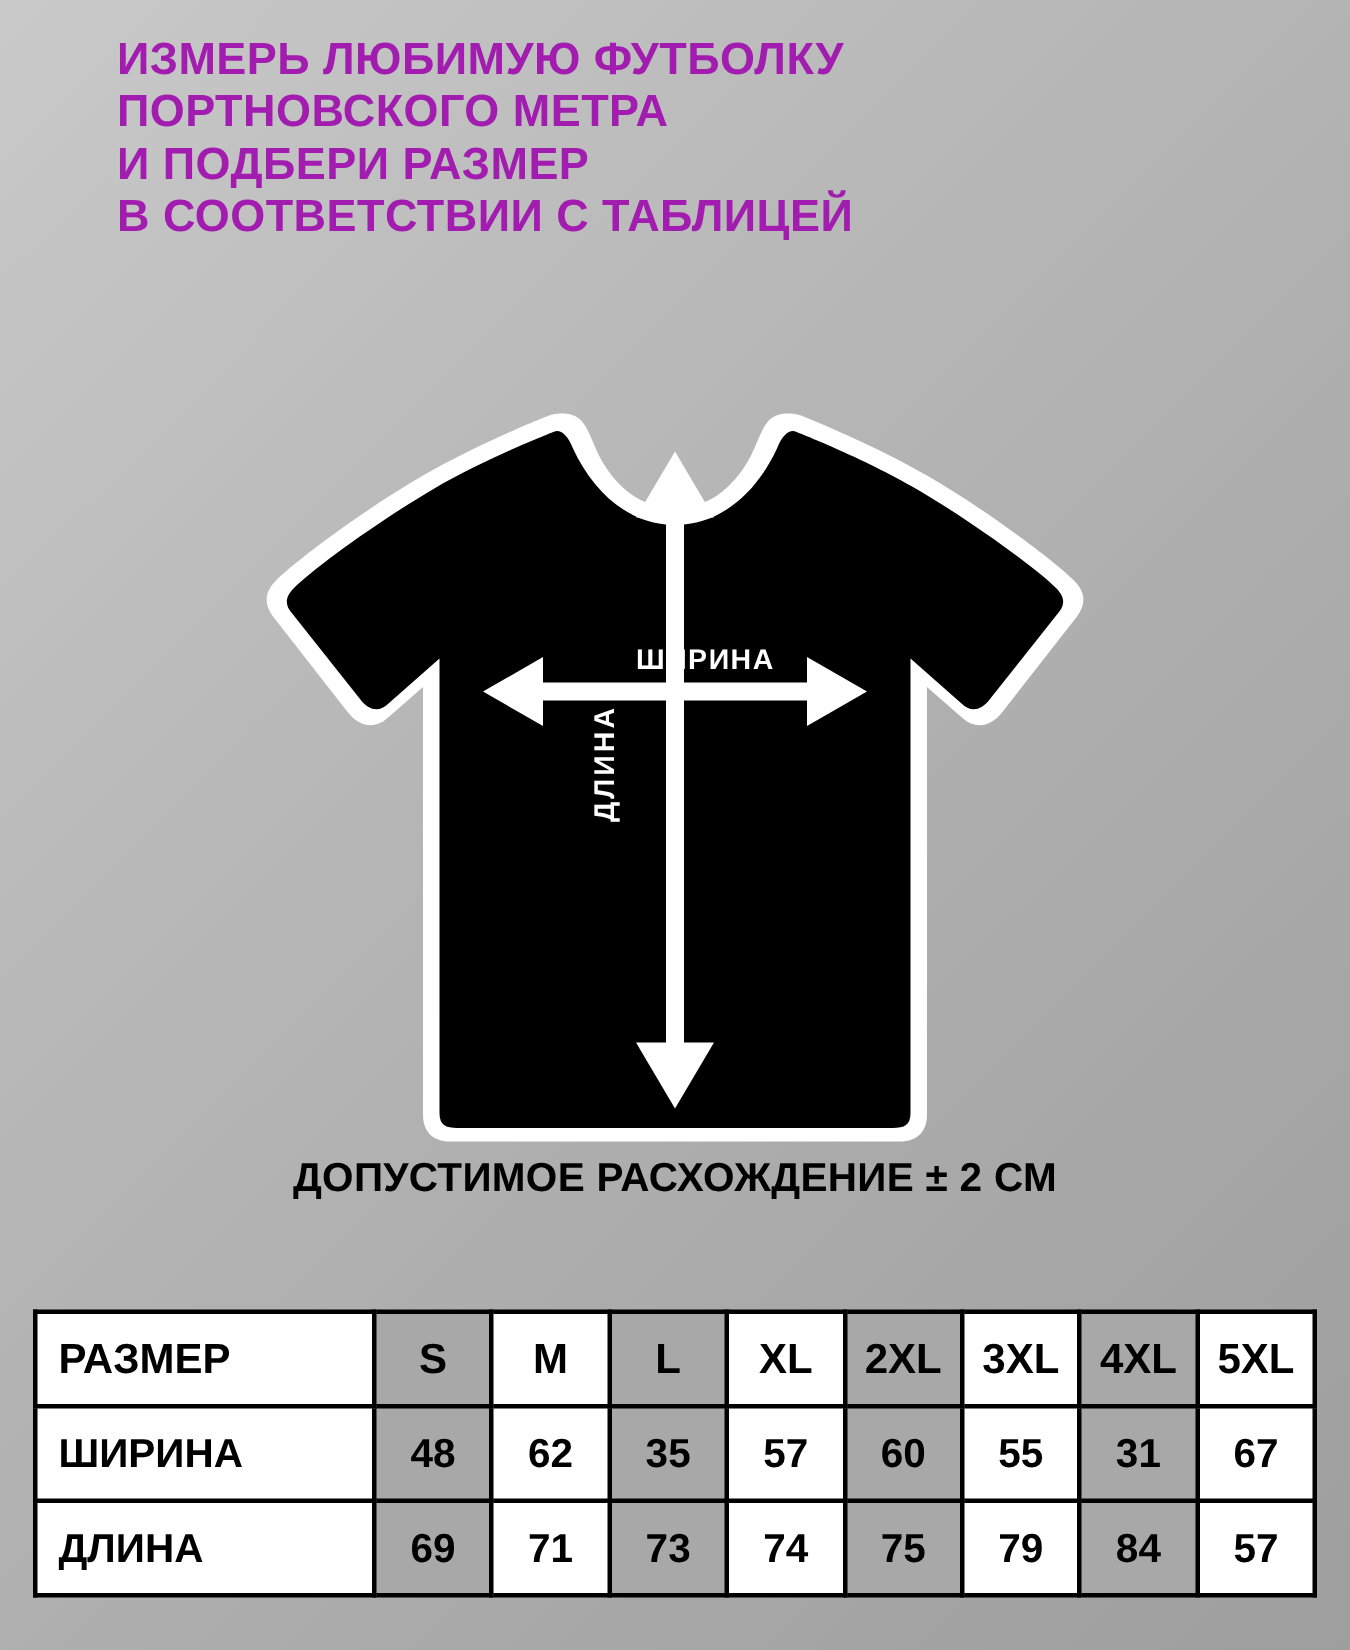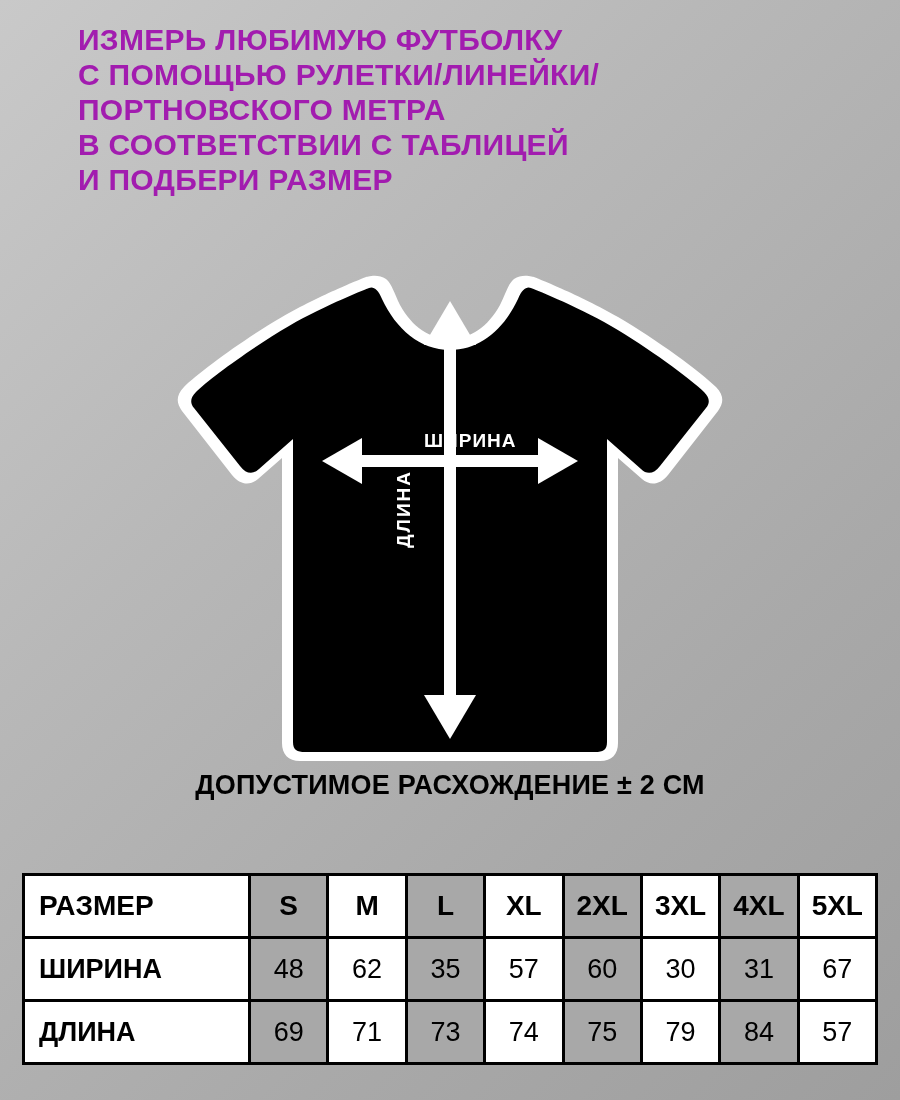--- a/index.html
+++ b/index.html
@@ -90,20 +90,21 @@
     table-layout: fixed;
   }
   table.size-table td {
     border: 3px solid #000;
     height: 58px;
     text-align: center;
     vertical-align: middle;
     font-size: 27px;
     color: #000;
     background: #ffffff;
+    font-weight: bold;
   }
   table.size-table td.rowhead {
     font-weight: bold;
     font-size: 27px;
     text-align: left;
     padding-left: 14px;
     width: 208px;
     background: #ffffff;
   }
   table.size-table tr.head-row td {
@@ -112,24 +113,23 @@
   }
   td.shade {
     background: #a8a8a8 !important;
   }
 </style>
 </head>
 <body>
 
 <div class="headline">
   <div class="headline-line">ИЗМЕРЬ ЛЮБИМУЮ ФУТБОЛКУ</div>
-  <div class="headline-line">С ПОМОЩЬЮ РУЛЕТКИ/ЛИНЕЙКИ/</div>
   <div class="headline-line">ПОРТНОВСКОГО МЕТРА</div>
+  <div class="headline-line">И ПОДБЕРИ РАЗМЕР</div>
   <div class="headline-line">В СООТВЕТСТВИИ С ТАБЛИЦЕЙ</div>
-  <div class="headline-line">И ПОДБЕРИ РАЗМЕР</div>
 </div>
 
 <div class="shirt-area">
   <svg class="shirt-svg" width="560" height="510" viewBox="0 0 560 510">
 
     <path fill="#ffffff" d="M196 12
          C 196 12, 150 30, 112 52
          C 74 74, 28 108, 14 122
          C 6 130, 6 138, 12 146
          L 62 210
@@ -209,21 +209,21 @@
         <td class="shade">4XL</td>
         <td>5XL</td>
       </tr>
       <tr>
         <td class="rowhead">ШИРИНА</td>
         <td class="shade">48</td>
         <td>62</td>
         <td class="shade">35</td>
         <td>57</td>
         <td class="shade">60</td>
-        <td>30</td>
+        <td>55</td>
         <td class="shade">31</td>
         <td>67</td>
       </tr>
       <tr>
         <td class="rowhead">ДЛИНА</td>
         <td class="shade">69</td>
         <td>71</td>
         <td class="shade">73</td>
         <td>74</td>
         <td class="shade">75</td>

